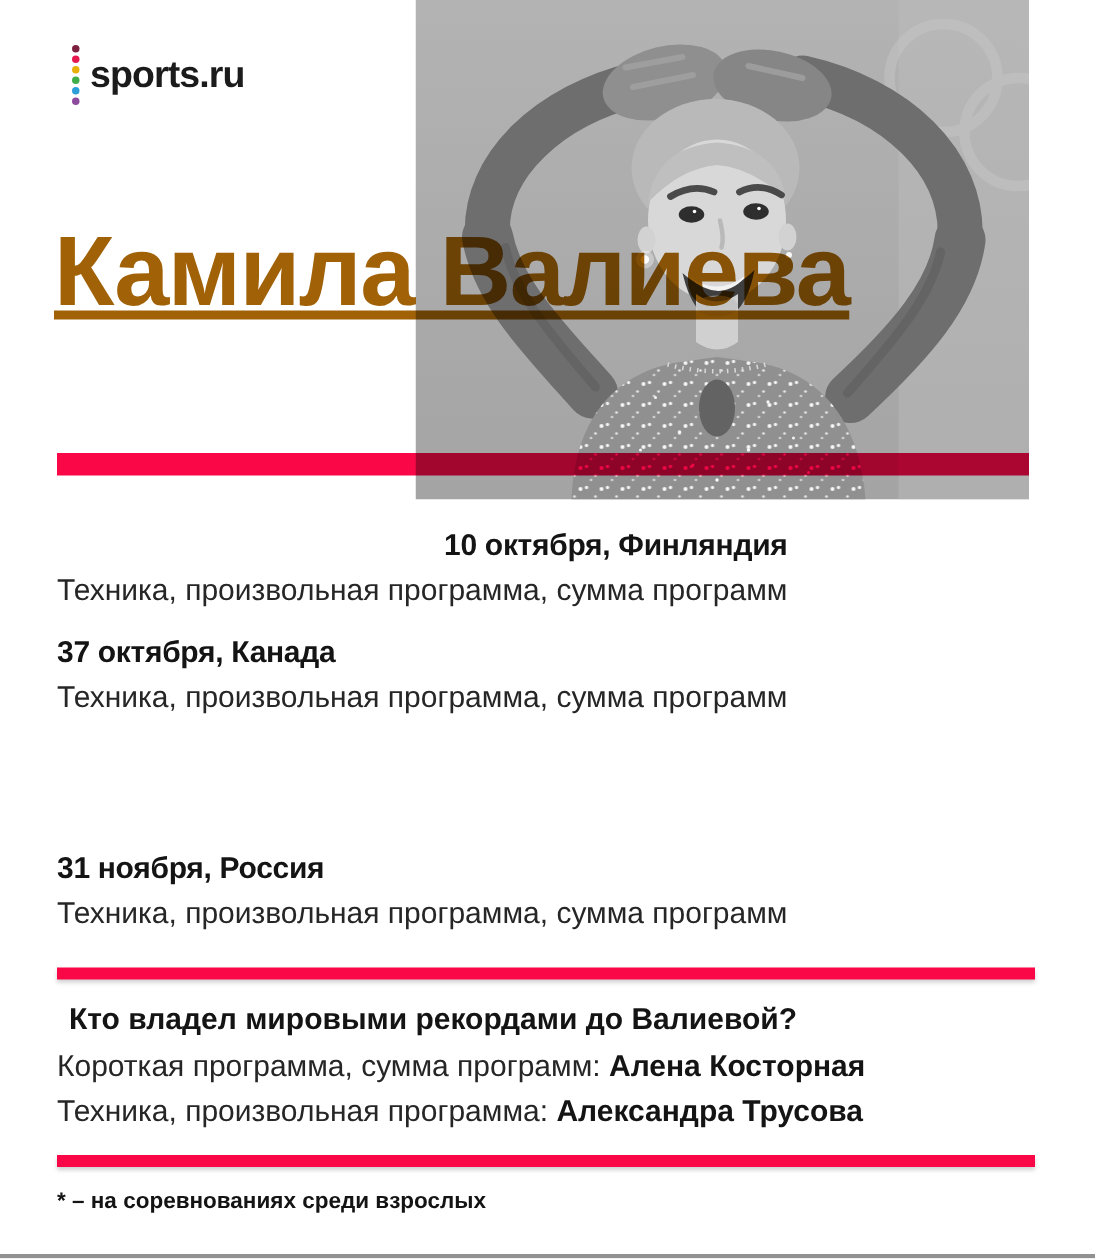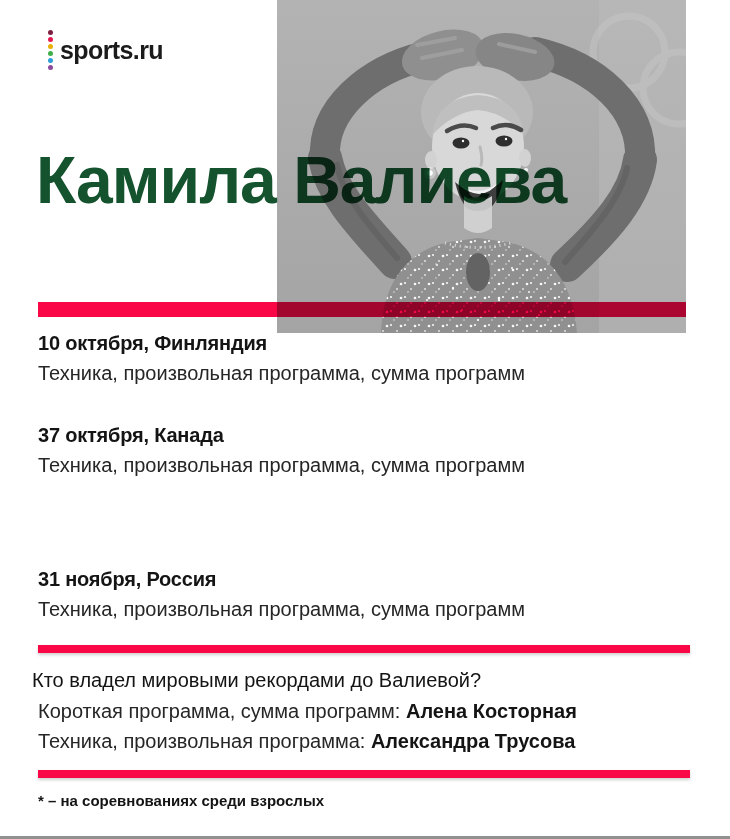--- a/index.html
+++ b/index.html
@@ -25,21 +25,21 @@
   .bar{position:absolute;z-index:3;}
   .bar-thick{left:38px;top:302px;width:648px;height:15px;mix-blend-mode:multiply;}
   .bar-thin{left:38px;width:652px;height:8px;box-shadow:0 2px 3px rgba(120,120,120,.35);}
   .bar-thin-1{top:645px;}
   .bar-thin-2{top:770px;}
   
   .record{position:absolute;left:38px;white-space:nowrap;}
   .record-date{font-size:20px;font-weight:700;color:#141414;letter-spacing:-0.2px;line-height:21px;}
   .record-detail{font-size:20px;font-weight:400;color:#262626;margin-top:9px;line-height:21px;}
   
-  .question{position:absolute;left:32px;top:669px;font-size:20px;font-weight:400;color:#141414;white-space:nowrap;}
+  .question{position:absolute;left:46px;top:669px;font-size:20px;font-weight:700;color:#141414;white-space:nowrap;}
   .holder{position:absolute;left:38px;font-size:20px;color:#262626;white-space:nowrap;}
   .holder b{color:#141414;}
   .holder-1{top:700px;}
   .holder-2{top:730px;}
   
   .footnote{position:absolute;left:38px;top:792px;font-size:15px;font-weight:700;color:#141414;white-space:nowrap;}
   .bottom-edge{position:absolute;left:0;top:836px;width:730px;height:3px;background:#919191;}
 </style>
 </head>
 <body>
@@ -131,27 +131,27 @@
       <span class="logo-dot" style="background-color: rgb(125, 31, 63);"></span>
       <span class="logo-dot" style="background-color: rgb(229, 23, 79);"></span>
       <span class="logo-dot" style="background-color: rgb(232, 176, 6);"></span>
       <span class="logo-dot" style="background-color: rgb(63, 174, 73);"></span>
       <span class="logo-dot" style="background-color: rgb(44, 159, 216);"></span>
       <span class="logo-dot" style="background-color: rgb(142, 74, 158);"></span>
     </div>
     <span class="logo-text">sports.ru</span>
   </div>
 
-  <h1 class="headline" style="margin: 0px; color: #14532d;">
+  <h1 class="headline" style="margin: 0px; color: #a16207; text-decoration: underline;">
     <span>Камила Валиева</span><br>
   </h1>
 
   <div class="bar bar-thick" style="background-color: rgb(250, 7, 71);"></div>
 
-  <div class="record" style="top:333px;">
+  <div class="record" style="top:354px;text-align:right;">
     <div class="record-date">10 октября, Финляндия</div>
     <div class="record-detail">Техника, произвольная программа, сумма программ</div>
   </div>
   <div class="record" style="top:425px;">
     <div class="record-date">37 октября, Канада</div>
     <div class="record-detail">Техника, произвольная программа, сумма программ</div>
   </div>
   <div class="record" style="top:569px;">
     <div class="record-date">31 ноября, Россия</div>
     <div class="record-detail">Техника, произвольная программа, сумма программ</div>

